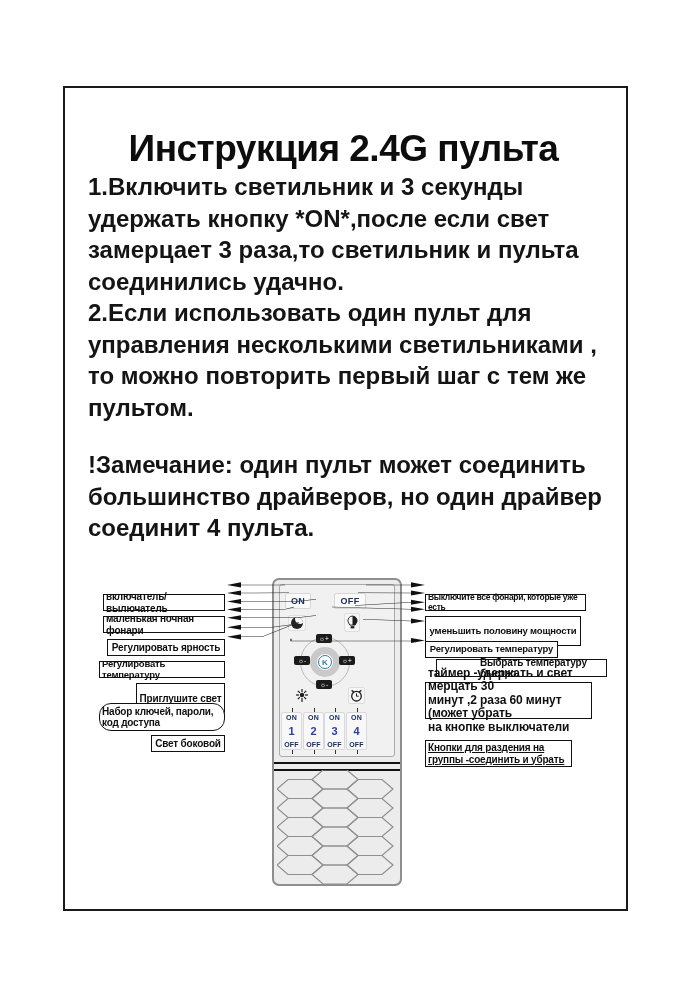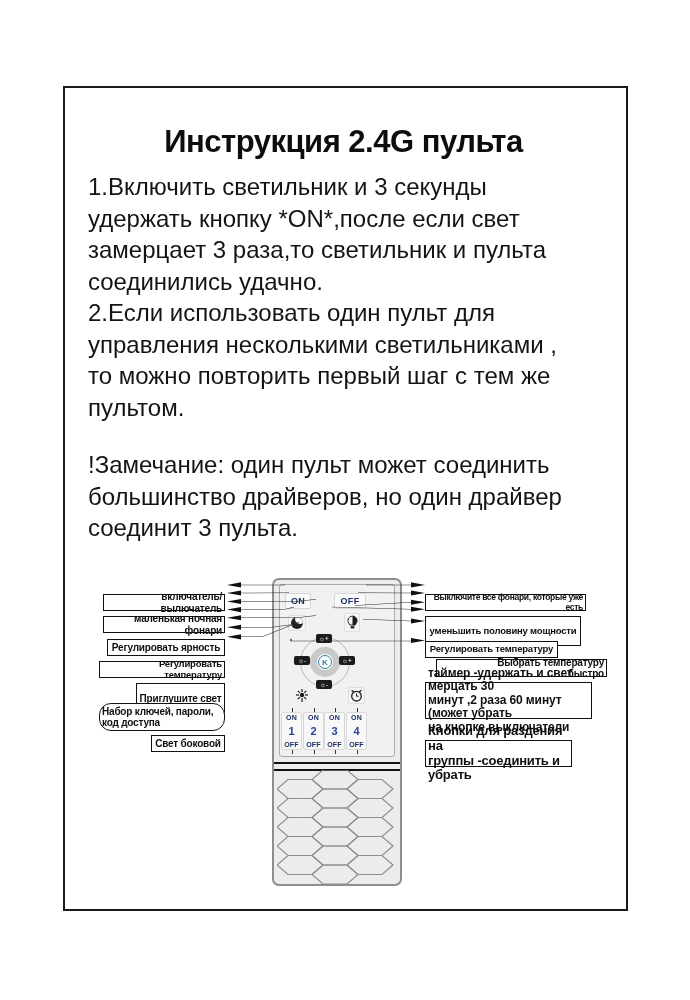--- a/index.html
+++ b/index.html
@@ -1,27 +1,27 @@
 <!DOCTYPE html>
 <html><head>
 <meta charset="utf-8">
 <style>
   html,body{margin:0;padding:0;background:#fff;}
   .page{position:relative;width:690px;height:1000px;background:#ffffff;overflow:hidden;
         font-family:"Liberation Sans", sans-serif;color:#111;}
   .sheet-border{position:absolute;left:63px;top:86px;width:561px;height:821px;
         border:2px solid #1a1a1a;background:#fff;}
   .doc-title{position:absolute;left:63px;top:103px;width:561px;text-align:center;
-        font-size:31px;font-weight:700;letter-spacing:-0.5px;color:#0d0d0d;}
+        font-size:37px;font-weight:700;letter-spacing:-0.5px;color:#0d0d0d;}
   .body-text{position:absolute;left:88px;width:530px;font-size:24px;line-height:31.5px;
         color:#141414;}
-  .pre{white-space:pre-line;}
+  .pre{white-space:pre-line;font-weight:bold;}
   
   .callout{position:absolute;border:1px solid #111;background:#fff;
-        display:flex;align-items:center;justify-content:center;text-align:right;
+        display:flex;align-items:center;justify-content:center;text-align:left;
         font-size:10px;font-weight:600;line-height:1.12;padding:1px 2px;box-sizing:border-box;
         letter-spacing:-0.2px;color:#0f0f0f;}
   .callout.left-align{justify-content:flex-start;text-align:left;}
   
   .remote-body{position:absolute;left:272px;top:578px;width:130px;height:308px;
         background:#ececec;border:2px solid #8e8e8e;border-radius:7px;box-sizing:border-box;}
   .remote-panel{position:absolute;left:279px;top:584px;width:116px;height:173px;
         background:#f1f1f1;border:1px solid #ababab;border-radius:3px;box-sizing:border-box;}
   .key-rect{position:absolute;background:#fafafa;border:1px solid #d6d6d6;border-radius:2px;
         display:flex;align-items:center;justify-content:center;box-sizing:border-box;}
@@ -68,21 +68,21 @@
   <div class="body-text pre" style="top:171px;">1.Включить светильник и 3 секунды
 удержать кнопку *ON*,после если свет
 замерцает 3 раза,то светильник и пульта
 соединились удачно.</div>
   <div class="body-text pre" style="top:297px;">2.Если использовать один пульт для
 управления несколькими светильниками ,
 то можно повторить первый шаг с тем же
 пультом.</div>
   <div class="body-text pre" style="top:449px;">!Замечание: один пульт может соединить
 большинство драйверов, но один драйвер
-соединит 3 пульта.</div>
+соединит 4 пульта.</div>
 
   <div class="remote-body"></div>
   <div class="remote-panel"></div>
 
   <div class="key-rect" style="left:285px;top:593px;width:26px;height:16px;">
     <span class="key-label">ON</span>
   </div>
   <div class="key-rect" style="left:334px;top:593px;width:32px;height:16px;">
     <span class="key-label">OFF</span>
   </div>
@@ -219,16 +219,16 @@
 код доступа</div>
   <div class="callout pre" style="left:151px;top:735px;width:74px;height:17px;">Свет боковой</div>
 
   <div class="callout pre" style="left:425px;top:594px;width:161px;height:17px;font-size:8.5px;letter-spacing:-0.3px;">Выключите все фонари, которые уже есть</div>
   <div class="callout pre" style="left:425px;top:616px;width:156px;height:30px;font-size:9.5px;">уменьшить половину мощности</div>
   <div class="callout pre" style="left:425px;top:641px;width:133px;height:17px;font-size:9.5px;">Регулировать температуру</div>
   <div class="callout pre" style="left:436px;top:659px;width:171px;height:18px;padding-left:43px;">Выбрать температуру быстро</div>
   <div class="callout pre left-align" style="left:425px;top:682px;width:167px;height:37px;font-size:12px;letter-spacing:-0.1px;">таймер -удержать и свет мерцать 30
 минут ,2 раза 60 минут (может убрать
 на кнопке выключатели</div>
-  <div class="callout pre left-align" style="left:425px;top:740px;width:147px;height:27px;font-size:13px;">Кнопки для раздения на
+  <div class="callout pre left-align" style="left:425px;top:740px;width:147px;height:27px;font-size:10px;text-decoration:underline;">Кнопки для раздения на
 группы -соединить и убрать</div>
 
 </div>
 
 </body></html>

